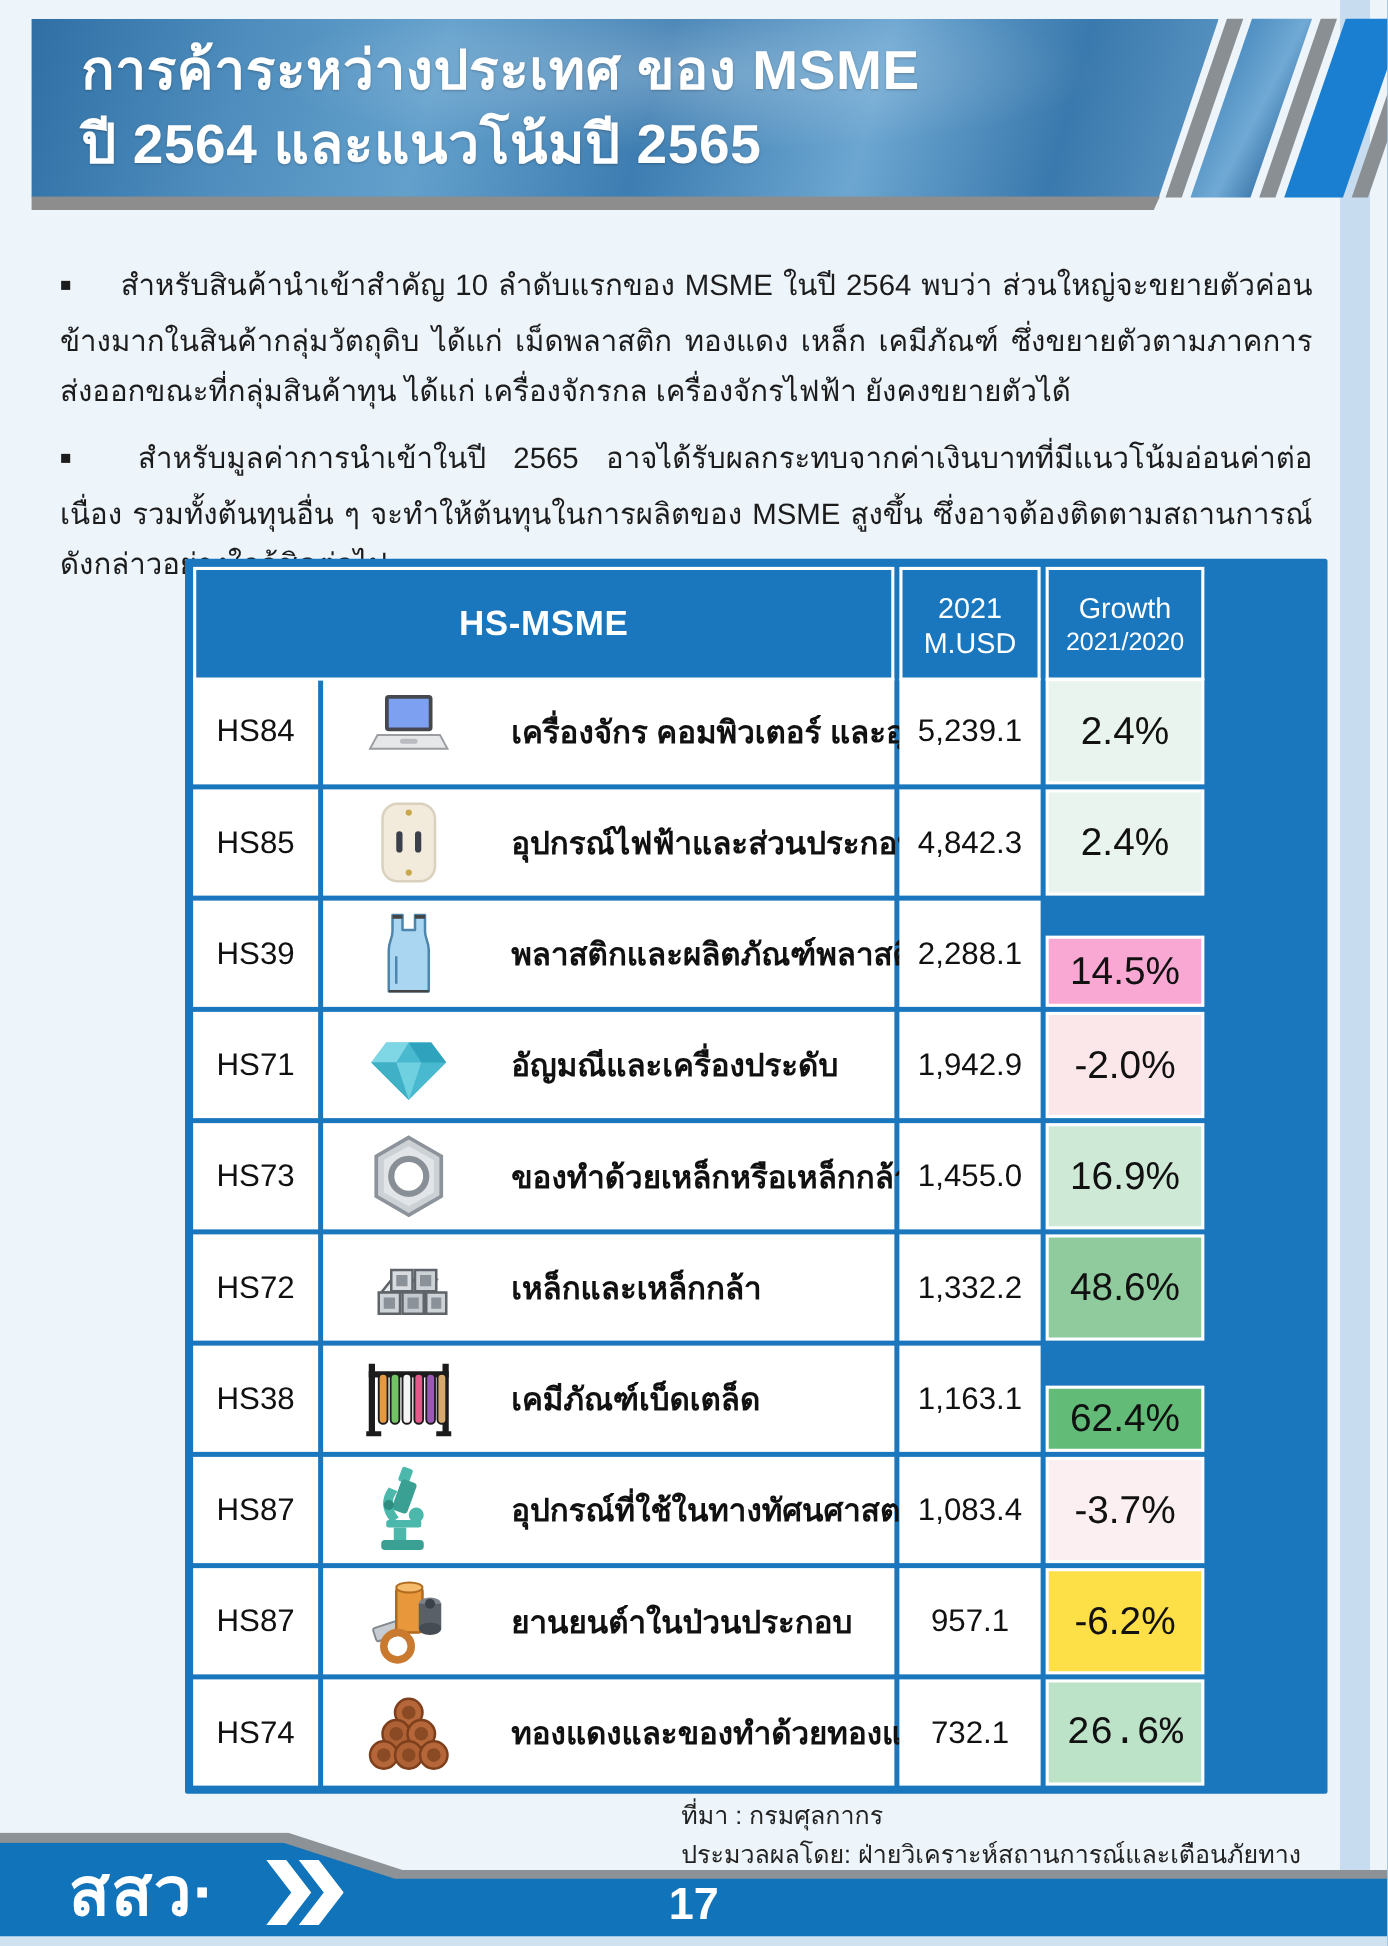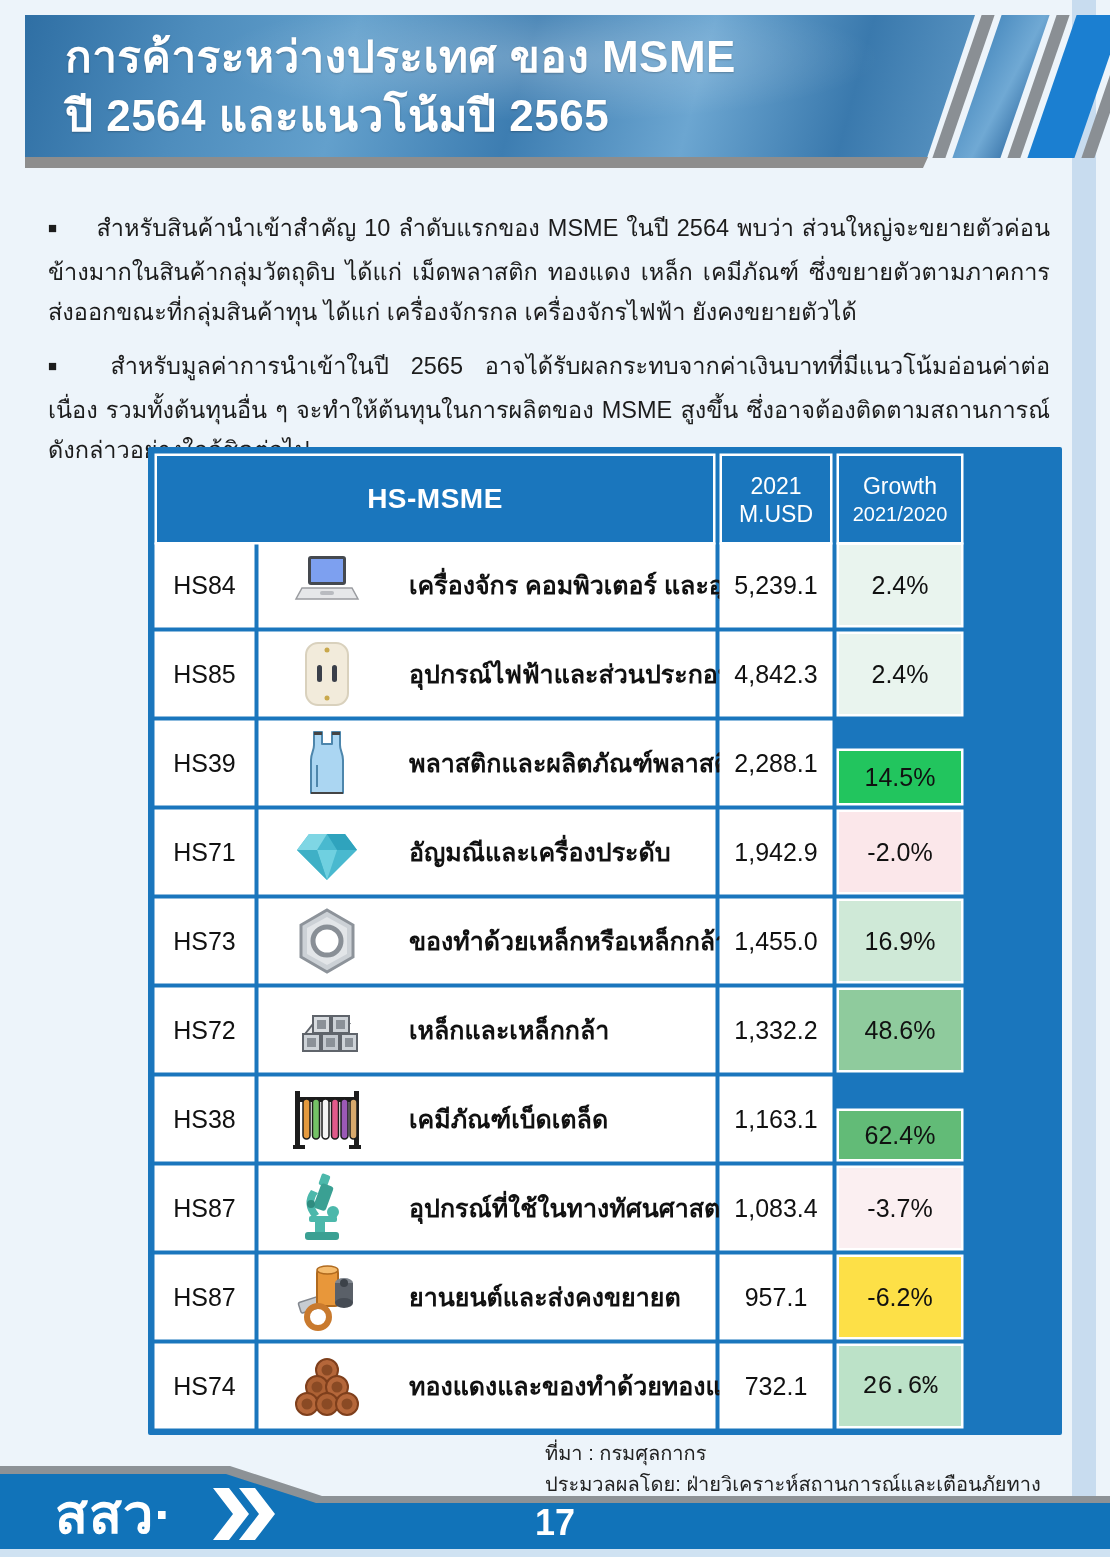--- a/index.html
+++ b/index.html
@@ -45,21 +45,21 @@
   .th .l2{font-size:20px;line-height:26px;}
   #th-2021 .l2{font-size:23px;}
   .cell{background:#ffffff;box-shadow:0 0 0 2.5px #ffffff;display:flex;align-items:center;
     justify-content:center;color:#111;}
   .c-code{font-size:25px;}
   .c-desc{justify-content:flex-start;padding-left:14px;box-sizing:border-box;}
   .icon-box{width:104px;display:flex;align-items:center;justify-content:center;flex:0 0 auto;}
   .icon-box svg{width:72px;height:72px;}
   .desc-text{font-size:25px;font-weight:bold;margin-left:30px;white-space:nowrap;}
   .c-value{font-size:25px;}
-  .c-growth{font-size:25px;}
+  .c-growth{font-size:31px;}
 
   
   #source{position:absolute;left:545px;top:1438px;font-size:20px;line-height:31px;color:#222;}
   #footer-gray{position:absolute;left:0;top:1466px;width:1110px;height:88px;background:#8d9296;
     clip-path:polygon(0 0,230px 0,322px 30px,100% 30px,100% 100%,0 100%);}
   #footer-blue{position:absolute;left:0;top:1474px;width:1110px;height:83px;background:#1173b9;
     clip-path:polygon(0 0,226px 0,316px 29px,100% 29px,100% 100%,0 100%);}
   #footer-bottom-strip{position:absolute;left:0;top:1549px;width:1110px;height:8px;background:#cfe2f2;}
   #logo{position:absolute;left:55px;top:1484px;display:flex;align-items:center;color:#fff;gap:32px;}
   #logo .logo-text{font-size:54px;font-weight:bold;letter-spacing:1px;line-height:60px;}
@@ -138,21 +138,21 @@
             <path d="M23 5 h8 v12 h10 V5 h8 v13 c0 6 3 8 3 15 v33 H20 V33 c0-7 3-9 3-15 Z" fill="#abd6f2" stroke="#4d86ac" stroke-width="2" stroke-linejoin="round"></path>
             <line x1="26" y1="38" x2="26" y2="60" stroke="#4d86ac" stroke-width="2"></line>
             <line x1="20" y1="66" x2="52" y2="66" stroke="#444" stroke-width="2"></line>
             <rect x="23" y="5" width="8" height="3" fill="#444"></rect>
             <rect x="41" y="5" width="8" height="3" fill="#444"></rect>
           </svg>
         </span>
         <span class="desc-text">พลาสติกและผลิตภัณฑ์พลาสติก</span>
       </div>
       <div class="cell c-value">2,288.1</div>
-      <div class="cell c-growth" style="background: #22c55e; margin-top: 28px;">14.5%</div>
+      <div class="cell c-growth" style="background: #f9a8d4; margin-top: 28px;">14.5%</div>
       <div class="cell c-code">HS71</div>
       <div class="cell c-desc">
         <span class="icon-box">
           <svg viewBox="0 0 72 72">
             <polygon points="18,18 54,18 66,34 36,64 6,34" fill="#49b9cf"></polygon>
             <polygon points="18,18 36,18 26,34 6,34" fill="#7fd6e4"></polygon>
             <polygon points="36,18 54,18 66,34 46,34" fill="#2fa3bd"></polygon>
             <polygon points="26,34 46,34 36,64" fill="#6fd0e0"></polygon>
             <polygon points="6,34 26,34 36,64" fill="#3fb0c6"></polygon>
           </svg>
@@ -250,21 +250,21 @@
             <rect x="8" y="38" width="24" height="11" rx="2" fill="#c7ccd2" stroke="#82878e" stroke-width="1.5" transform="rotate(-18 20 43)"></rect>
             <rect x="26" y="9" width="21" height="36" rx="3" fill="#e8973a" stroke="#b06a1e" stroke-width="2"></rect>
             <ellipse cx="36.5" cy="9" rx="10.5" ry="4" fill="#f5bc6e" stroke="#b06a1e" stroke-width="1.5"></ellipse>
             <ellipse cx="53" cy="22" rx="9" ry="5" fill="#7d838b"></ellipse>
             <rect x="44" y="22" width="18" height="20" fill="#5a6068"></rect>
             <ellipse cx="53" cy="42" rx="9" ry="5" fill="#464c54"></ellipse>
             <circle cx="53" cy="22" r="4" fill="#3c4249"></circle>
             <circle cx="27" cy="56" r="11" fill="none" stroke="#c97a2e" stroke-width="6"></circle>
           </svg>
         </span>
-        <span class="desc-text">ยานยนต์และส่งคงขยายต</span>
+        <span class="desc-text">ยานยนต์าในป่วนประกอบ</span>
       </div>
       <div class="cell c-value">957.1</div>
       <div class="cell c-growth" style="background: #fde047; text-align: center;">-6.2%</div>
       <div class="cell c-code">HS74</div>
       <div class="cell c-desc">
         <span class="icon-box">
           <svg viewBox="0 0 72 72">
             <g stroke="#7e3f1c" stroke-width="2">
               <circle cx="36" cy="20" r="11" fill="#b5673a"></circle>
               <circle cx="26" cy="37" r="11" fill="#ad6134"></circle>

